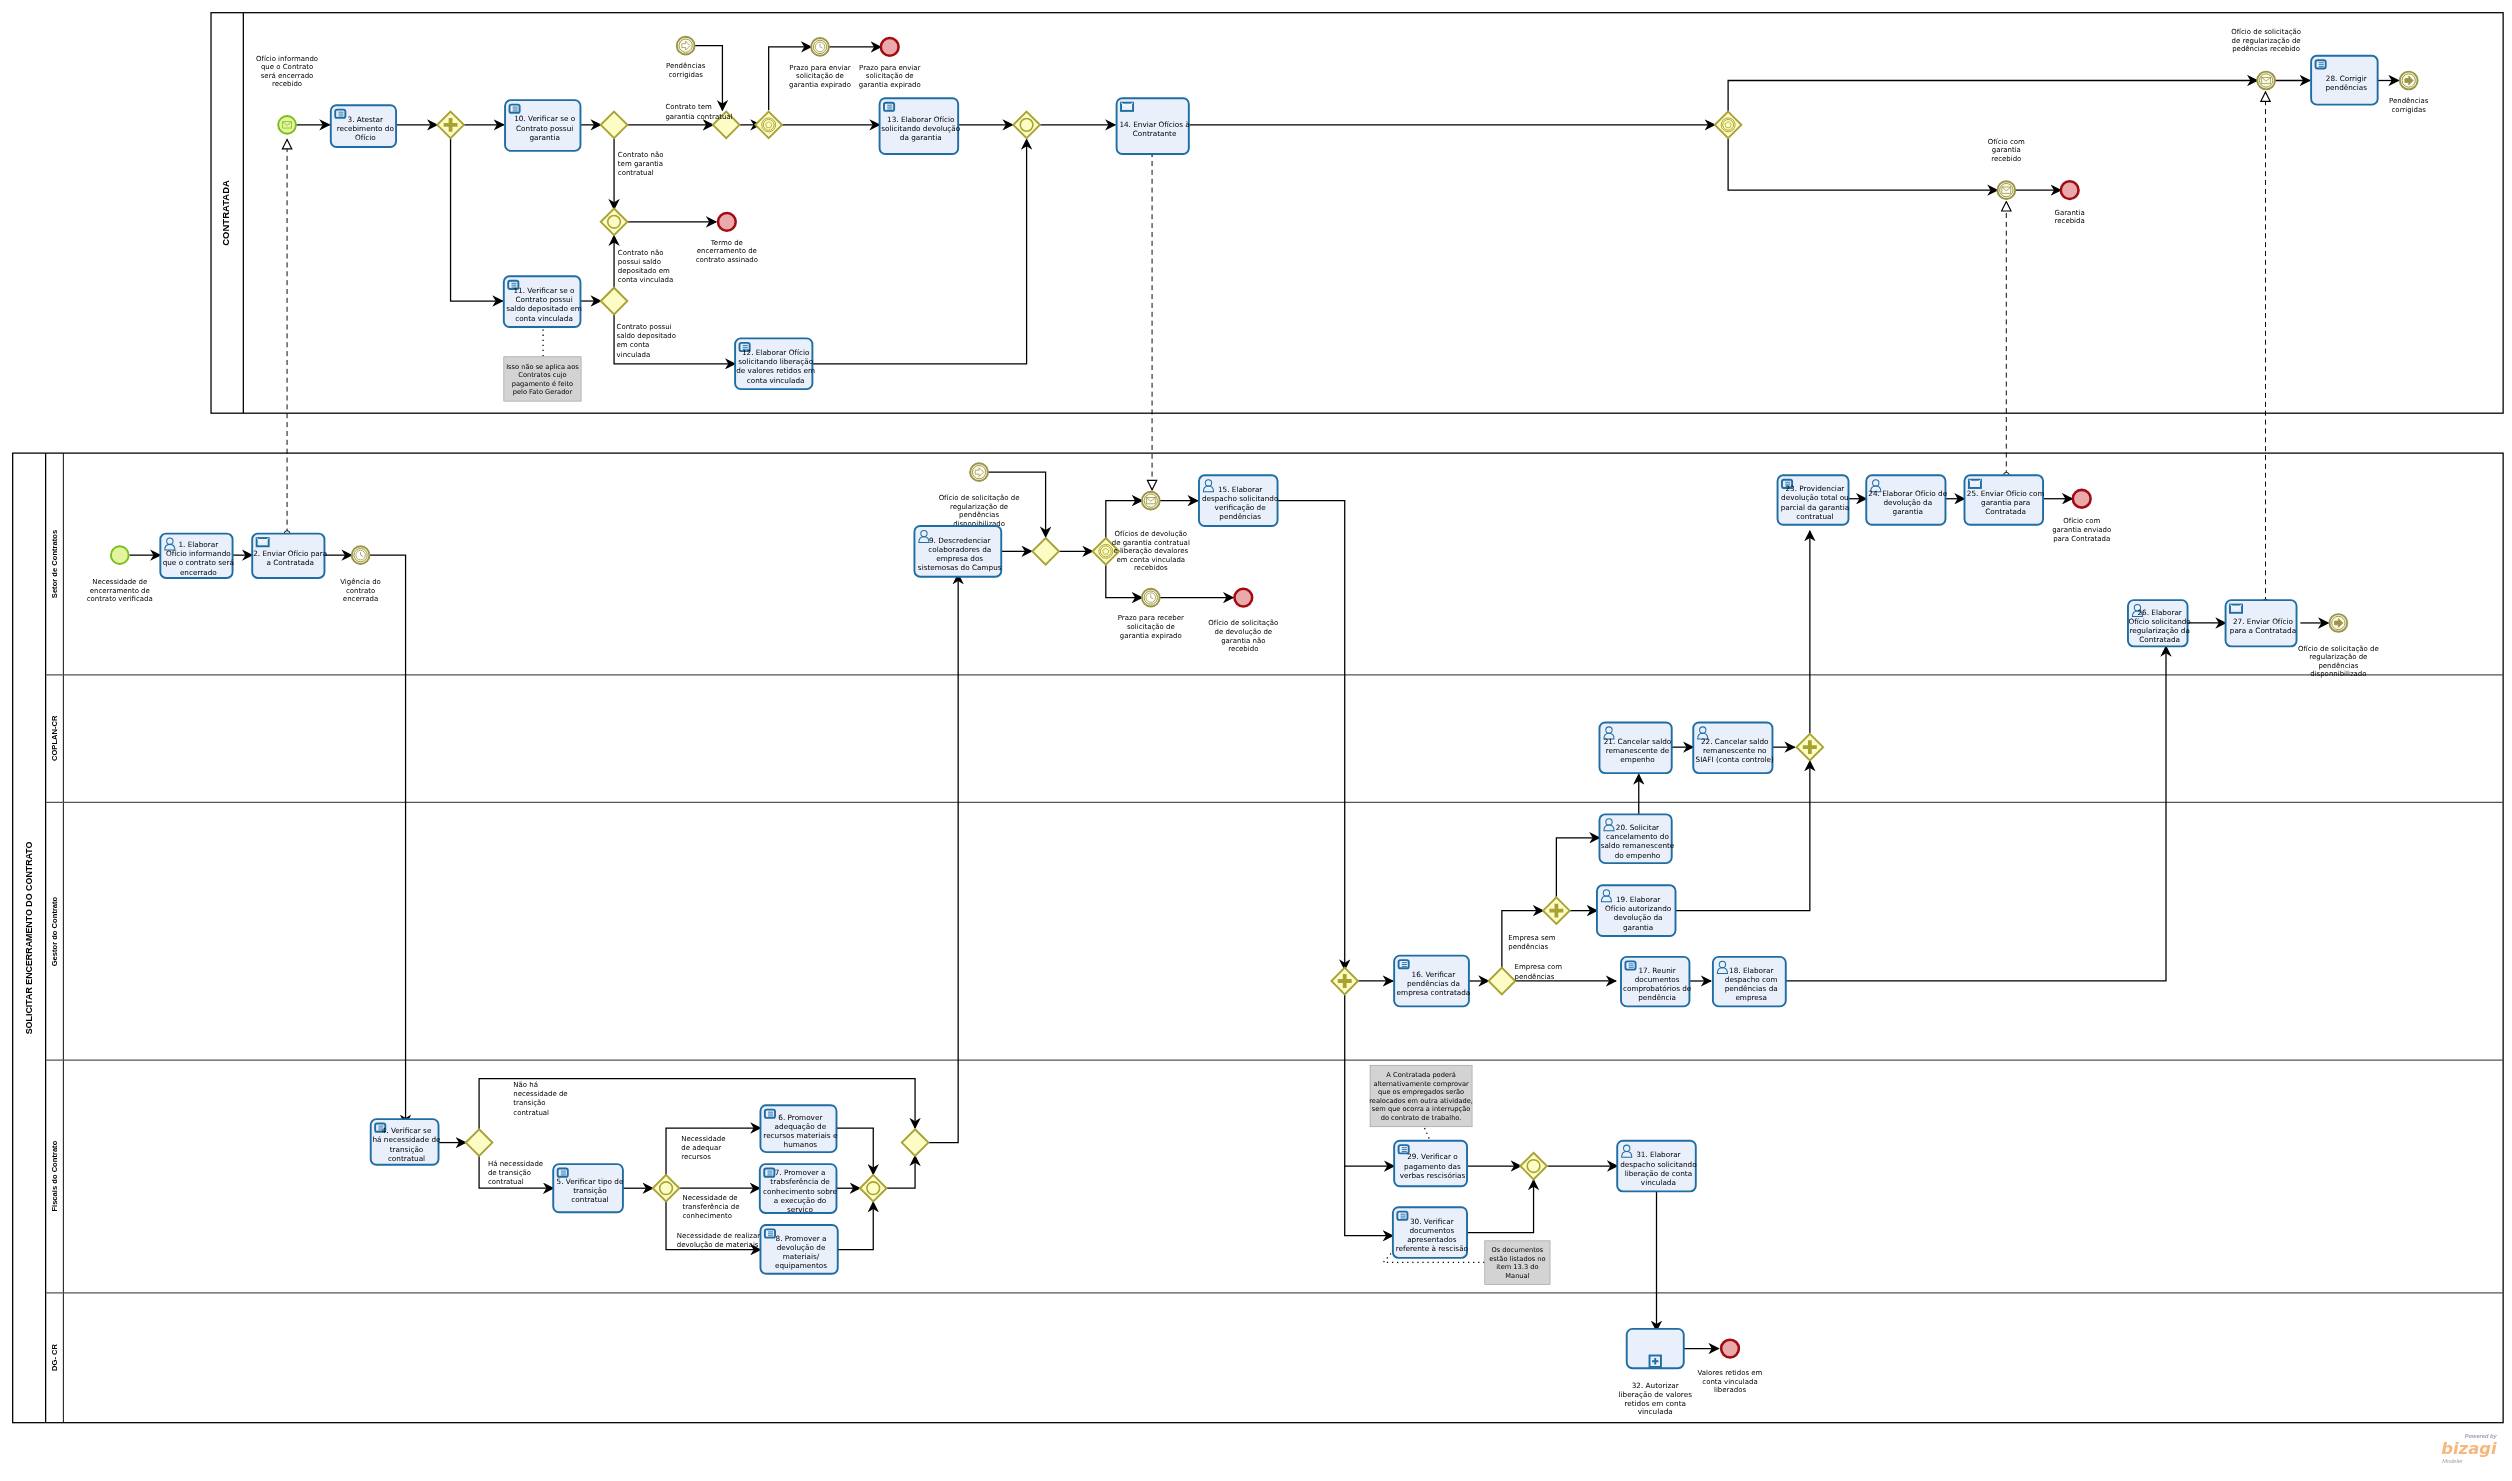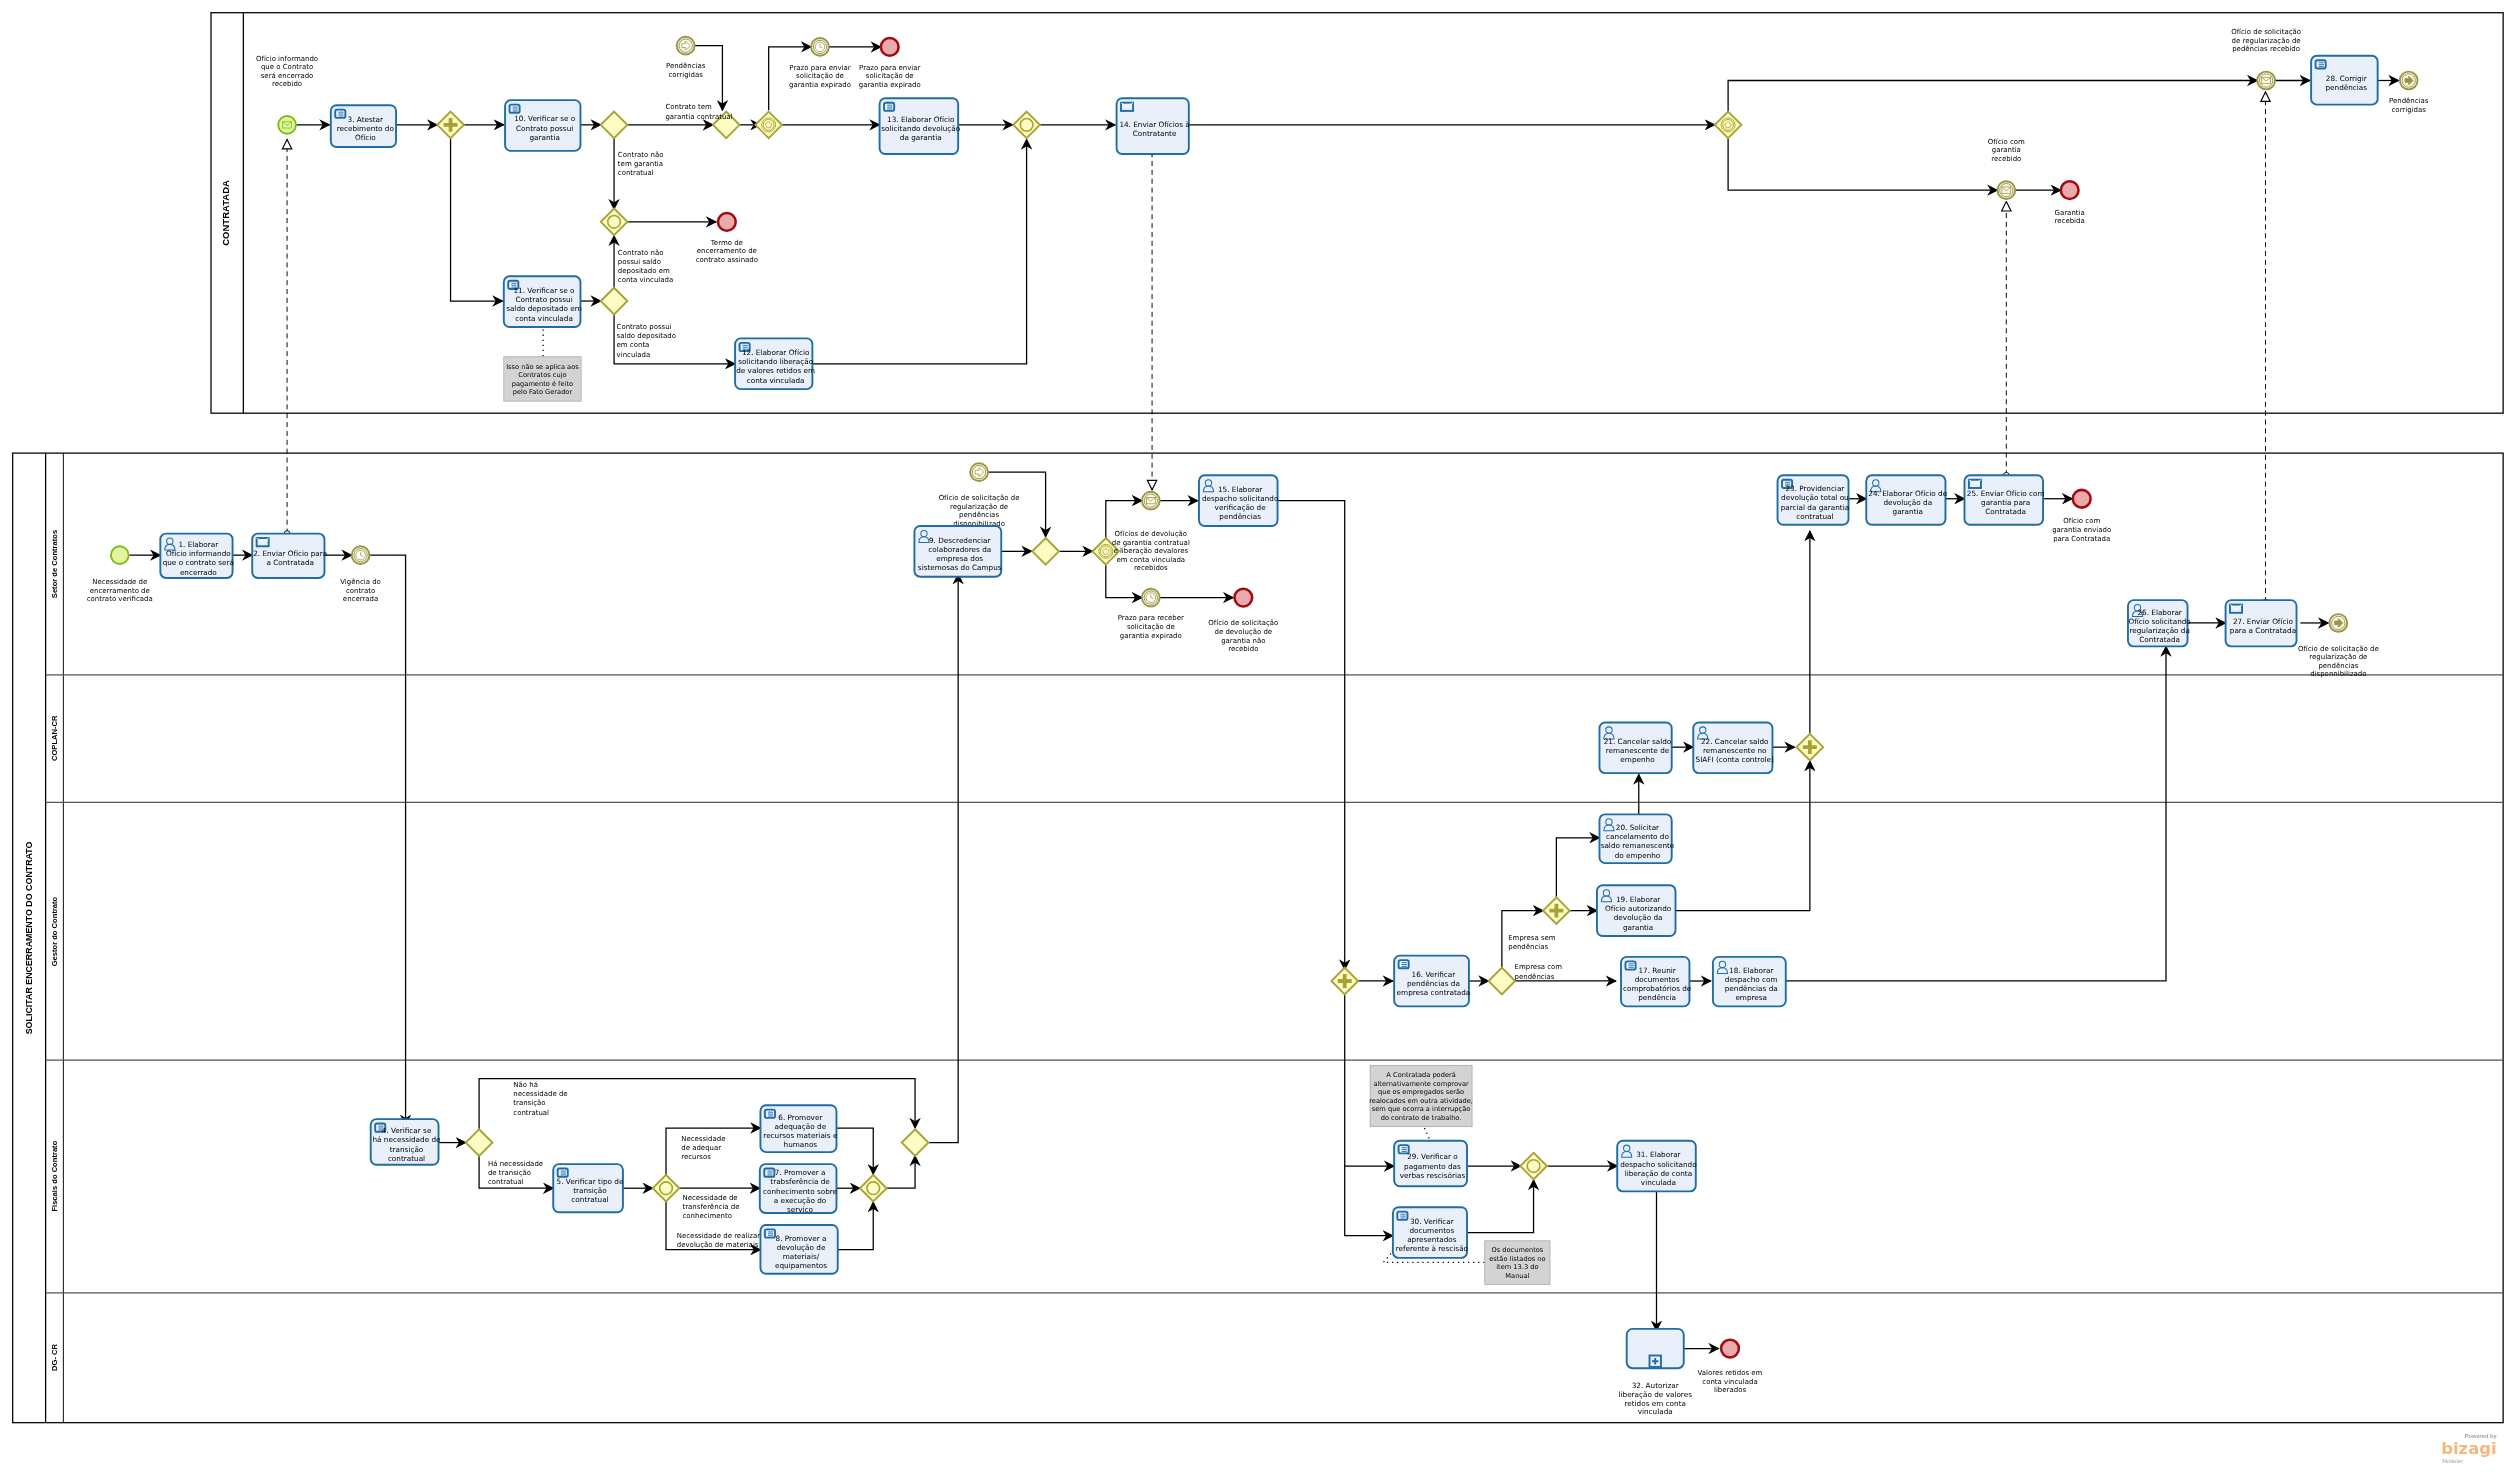--- a/index.html
+++ b/index.html
@@ -11,21 +11,21 @@
   .ann-text { font-family: "DejaVu Sans", sans-serif; font-size: 10.5px; fill: #000; }
   .task rect { fill: #e9effb; stroke: #1f6da2; stroke-width: 3; }
   .flow { fill: none; stroke: #000; stroke-width: 2; }
   .msgflow { fill: none; stroke: #000; stroke-width: 1.5; stroke-dasharray: 8 6; }
   .assoc { fill: none; stroke: #000; stroke-width: 2; stroke-dasharray: 2 6; }
   .gw { fill: #fcfcc4; stroke: #a8a234; stroke-width: 3; }
   .ev-start { fill: #e2f59e; stroke: #7dbd1b; stroke-width: 3; }
   .ev-int { fill: #fafae8; stroke: #9b9346; stroke-width: 3; }
   .ev-end { fill: #eaa9ab; stroke: #a30b12; stroke-width: 4; }
   .ann rect { fill: #d3d3d3; stroke: #9a9a9a; stroke-width: 1; }
-  .bizagi { position: absolute; right: 11.4px; bottom: 11.4px; }
+  .bizagi { position: absolute; right: 11.4px; bottom: 11.4px; font-style: italic; }
 </style>
 </head>
 <body>
 
 <svg id="diagram" width="2512" height="1481" viewBox="0 0 3964 2337" xmlns="http://www.w3.org/2000/svg">
   <defs>
     <marker id="arr" viewBox="0 0 10 10" refX="9" refY="5" markerWidth="9" markerHeight="9" orient="auto-start-reverse">
       <path d="M0,0 L10,5 L0,10 L3,5 z" fill="#000"></path>
     </marker>
     <marker id="hollow" viewBox="0 0 12 12" refX="11" refY="6" markerWidth="12" markerHeight="12" orient="auto">

